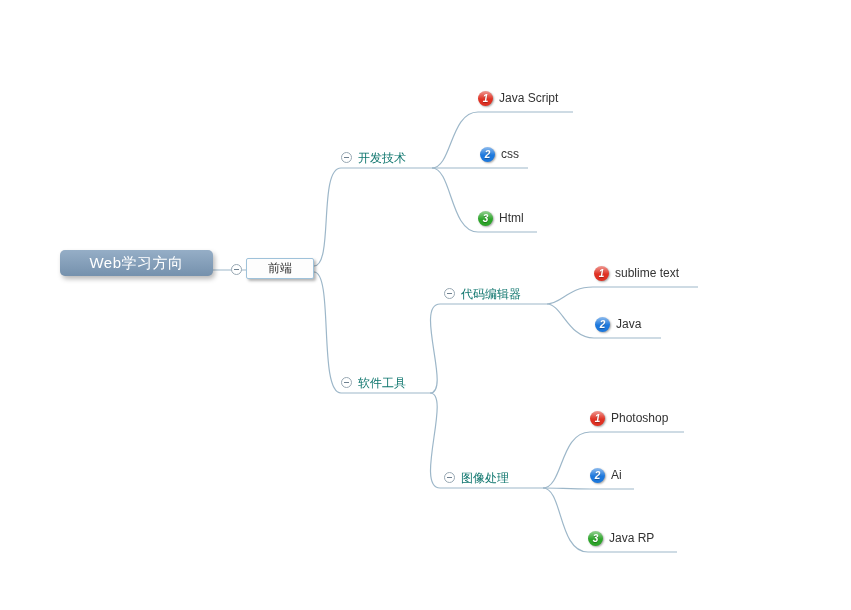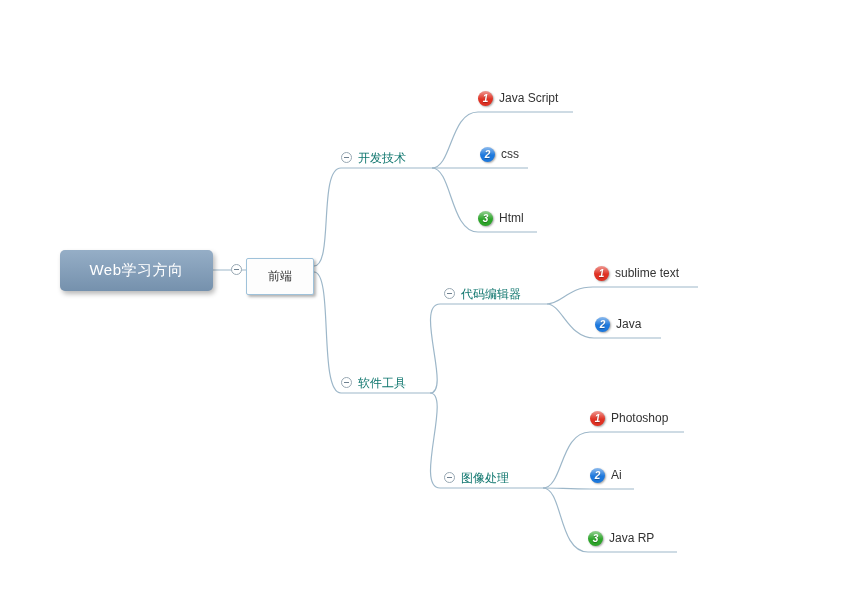--- a/index.html
+++ b/index.html
@@ -1,26 +1,26 @@
 <!DOCTYPE html>
 <html><head>
 <meta charset="utf-8">
 <style>
   html,body{margin:0;padding:0;}
   body{font-family:"Liberation Sans",sans-serif;background:#ffffff;}
   .canvas{position:relative;width:851px;height:610px;background:#ffffff;overflow:hidden;}
   .lines{position:absolute;left:0;top:0;}
   .node-root{
-    position:absolute;left:60px;top:250px;width:153px;height:41px;border-radius:5px;
+    position:absolute;left:60px;top:250px;width:153px;height:26px;border-radius:5px;
     display:flex;align-items:center;justify-content:center;color:#fff;font-size:15px;
     background-image:linear-gradient(rgba(255,255,255,.18),rgba(0,0,0,.07));
     box-shadow:2px 3px 5px rgba(0,0,0,.28);cursor:default;letter-spacing:.5px;
   }
   .node-branch{
-    position:absolute;left:246px;top:258px;width:68px;height:37px;border:1px solid;
+    position:absolute;left:246px;top:258px;width:68px;height:21px;border:1px solid;
     background:#fdfdfd;display:flex;align-items:center;justify-content:center;
     font-size:12px;color:#333;box-shadow:2px 2px 3px rgba(0,0,0,.3);border-radius:2px;
     box-sizing:border-box;cursor:default;
   }
   .collapse{
     position:absolute;width:11px;height:11px;border-radius:50%;border:1px solid #98a8b3;
     background:#fff;display:flex;align-items:center;justify-content:center;
     box-sizing:border-box;cursor:pointer;
   }
   .collapse::before{content:"";display:block;width:5px;border-top:1px solid #6f8violet190;}

